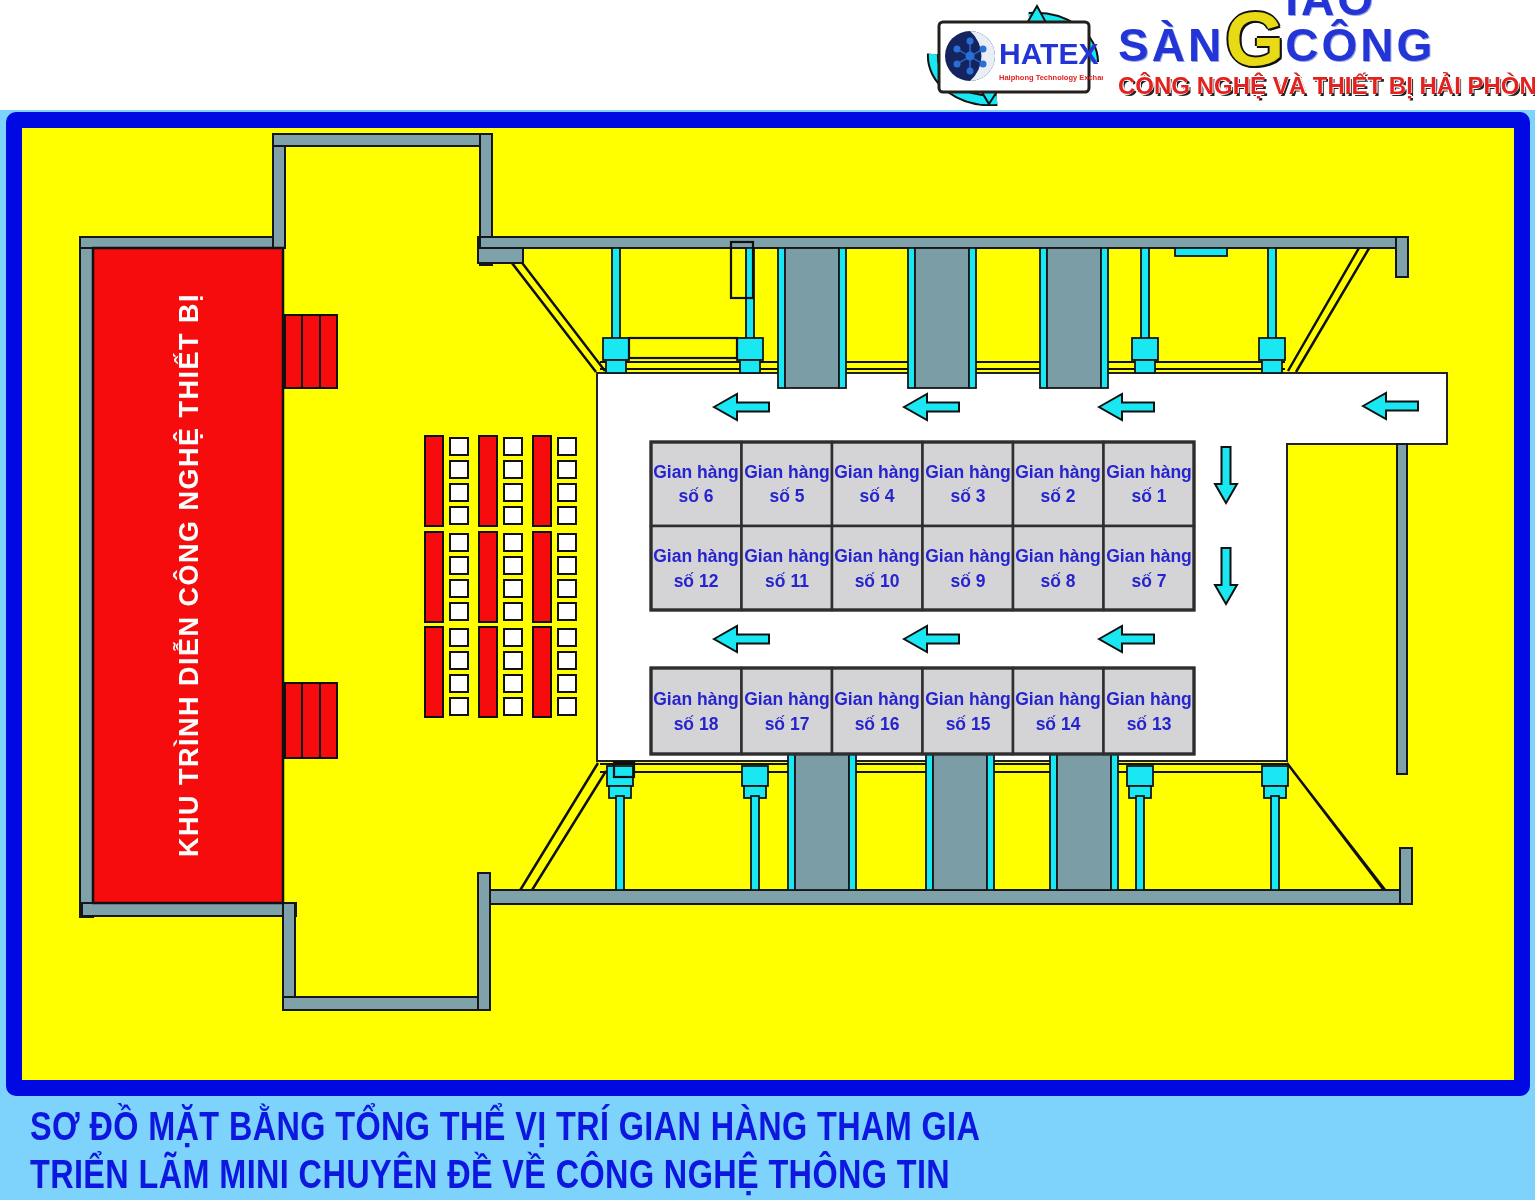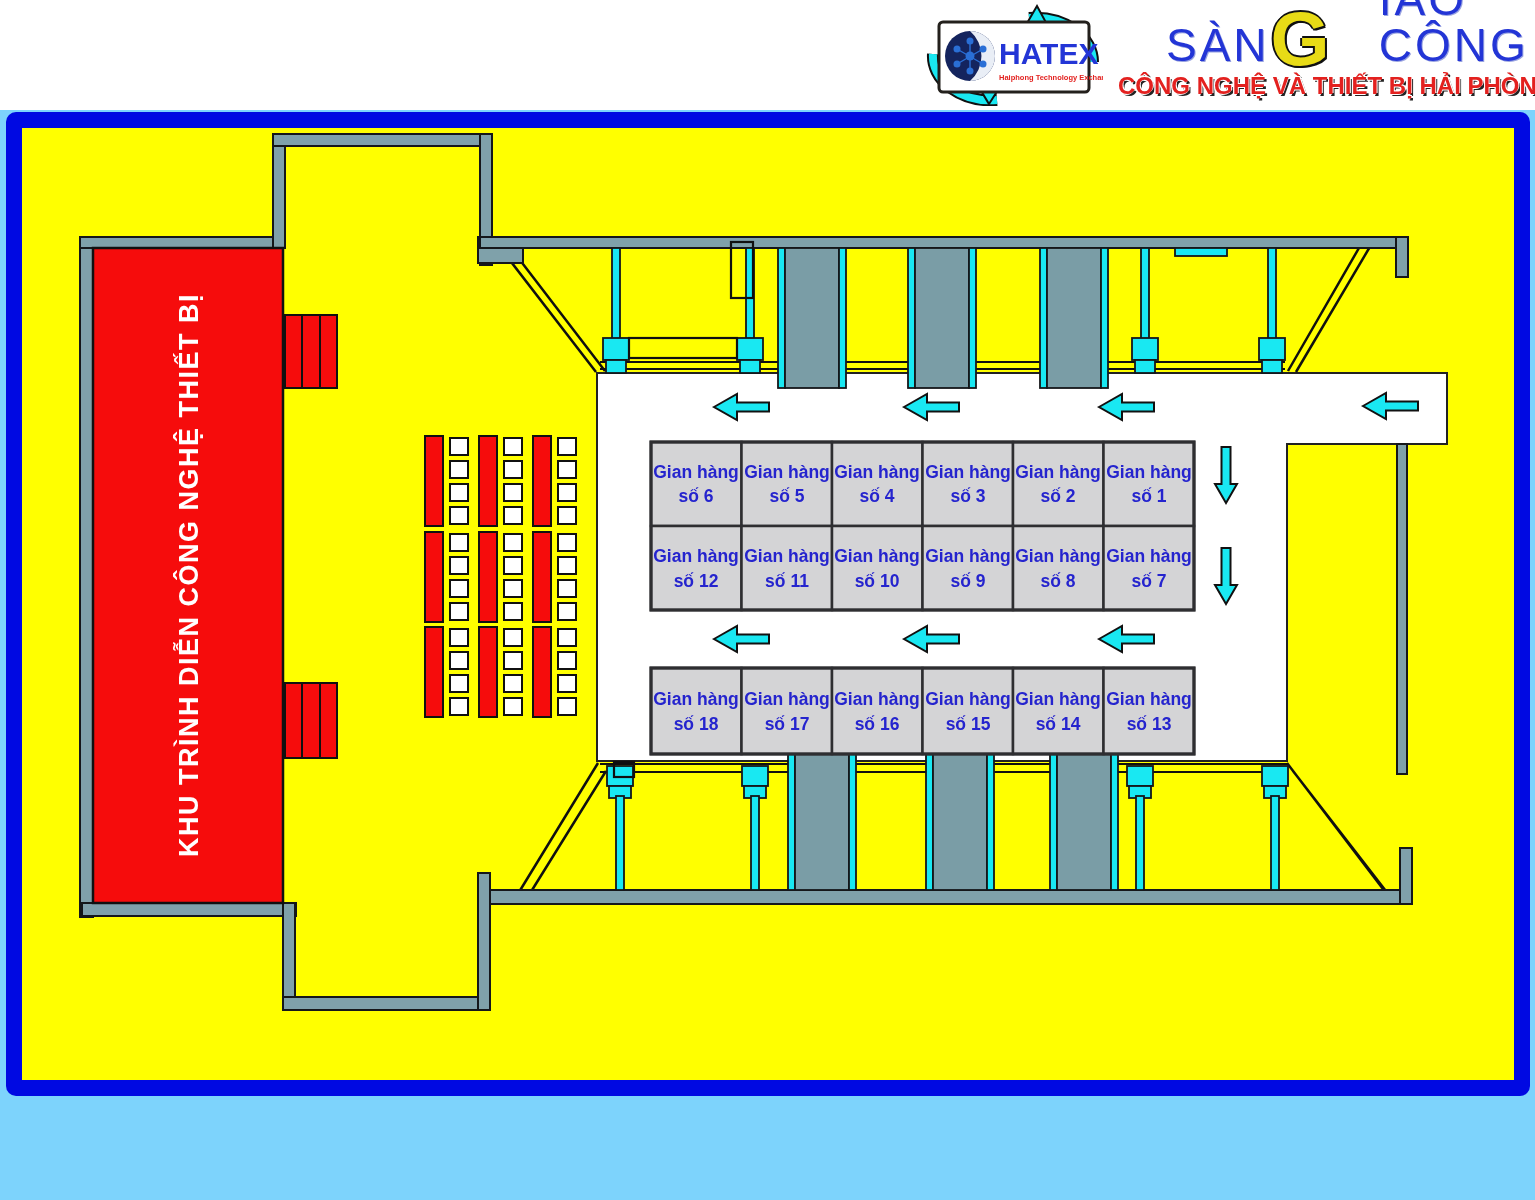--- a/index.html
+++ b/index.html
@@ -3,22 +3,22 @@
 <meta charset="utf-8">
 <style>
   html,body{margin:0;padding:0;background:#fff;}
   .page{position:relative;width:1535px;height:1200px;background:#7dd3fc;overflow:hidden;
         font-family:"Liberation Sans", sans-serif;}
   
   .header{position:absolute;left:0;top:0;width:1535px;height:110px;background:#fff;}
   .hatex-box{position:absolute;left:925px;top:4px;width:178px;height:102px;}
   .brand{position:absolute;left:1118px;top:6px;width:412px;height:100px;}
   .brand-line1{display:flex;align-items:flex-end;justify-content:flex-start;height:62px;}
-  .brand-p{color:#2335d6;font-weight:normal;font-size:46px;letter-spacing:3px;line-height:1;
-           text-shadow:1px 1px 0 #9aa4e0;margin-left:48px;}
+  .brand-p{color:#2335d6;font-weight:bold;font-size:46px;letter-spacing:3px;line-height:1;
+           text-shadow:1px 1px 0 #9aa4e0;}
   .brand-g{color:#e8db16;font-weight:bold;font-size:76px;line-height:0.78;margin:0 1px;
            text-shadow:-2px 0 0 #111,2px 0 0 #111,0 -2px 0 #111,0 2px 0 #111,2px 2px 0 #111;}
   .brand-line2{margin-top:4px;color:#e3211f;font-weight:bold;font-size:24.5px;letter-spacing:0px;
            white-space:nowrap;transform:scaleX(0.98);transform-origin:left;
            text-shadow:-1px -1px 0 #fff,1px -1px 0 #fff,-1px 1px 0 #fff,2px 2px 0 #232323;}
   
   .caption{position:absolute;left:30px;top:1102px;color:#0d17df;font-weight:bold;}
   .caption .cap-line{font-size:41px;line-height:48px;letter-spacing:0.5px;white-space:nowrap;
            transform:scaleX(0.79);transform-origin:left;}
   
@@ -317,14 +317,18 @@
       <use href="#arrowL" transform="translate(1099,407)"></use>
       <use href="#arrowL" transform="translate(1363,406)"></use>
       <use href="#arrowL" transform="translate(714,639)"></use>
       <use href="#arrowL" transform="translate(904,639)"></use>
       <use href="#arrowL" transform="translate(1099,639)"></use>
       <use href="#arrowD" transform="translate(1226,447)"></use>
       <use href="#arrowD" transform="translate(1226,548)"></use>
     </g>
   </svg>
 
+  <div class="caption">
+    <div class="cap-line">SƠ ĐỒ MẶT BẰNG TỔNG THỂ VỊ TRÍ GIAN HÀNG THAM GIA</div>
+    <div class="cap-line">TRIỂN LÃM MINI CHUYÊN ĐỀ VỀ CÔNG NGHỆ THÔNG TIN</div>
+  </div>
 
 </div>
 
 </body></html>

